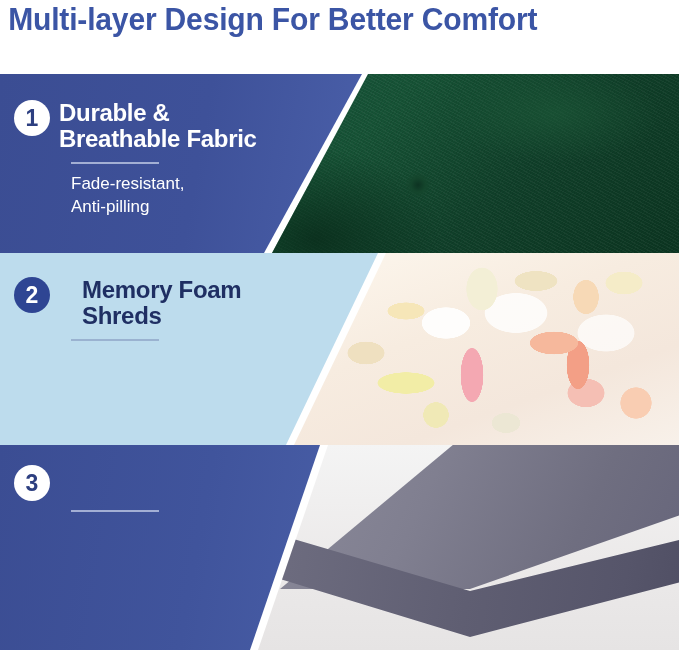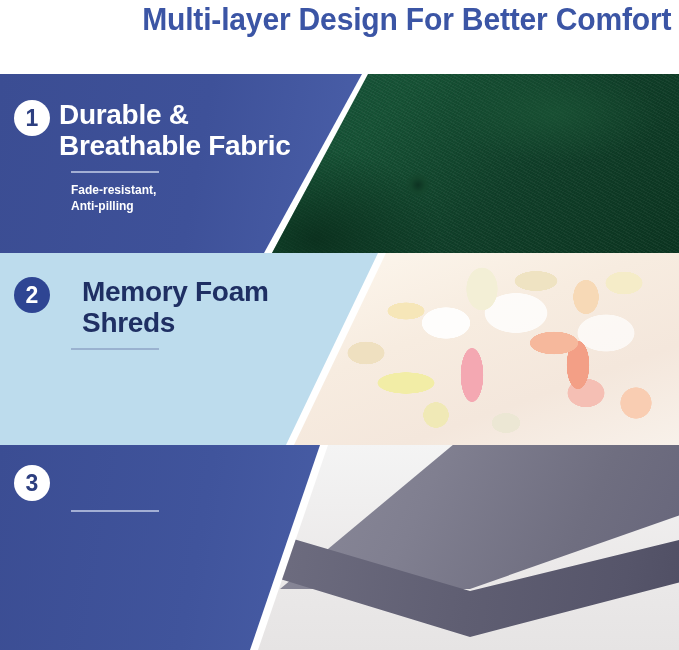--- a/index.html
+++ b/index.html
@@ -8,21 +8,21 @@
     font-family:"Liberation Sans", sans-serif;
     background:#ffffff;
     overflow:hidden;
     position:relative;
   }
 
   
   #title-bar{
     position:absolute; left:0; top:0; width:679px; height:74px;
     background:#ffffff;
-    display:flex; align-items:flex-start; justify-content:flex-end;
+    display:flex; align-items:flex-start; justify-content:flex-start;
   }
   #page-title{
     font-size:31px;
     font-weight:bold;
     color:#3b55a5;
     letter-spacing:-0.2px;
     white-space:nowrap;
     padding-top:2px;
     transform:scaleX(0.97);
     transform-origin:center top;
@@ -130,27 +130,27 @@
   .head-row{ display:flex; align-items:flex-start; }
   .badge{
     flex:0 0 auto;
     width:36px; height:36px; border-radius:50%;
     display:flex; align-items:center; justify-content:center;
     font-size:23px; font-weight:bold; line-height:1;
   }
   .badge-light{ background:#ffffff; color:#2d3f80; }
   .badge-dark { background:#2e4593; color:#ffffff; }
   .headline{
-    font-size:28px; font-weight:bold; line-height:1.1;
+    font-size:24px; font-weight:bold; line-height:1.1;
     margin-left:9px; white-space:pre-line;
     letter-spacing:-0.3px;
   }
   .divider{ height:2px; width:88px; margin:9px 0 9px 57px; opacity:.75; }
   .sub{
-    font-size:12px; font-weight:bold; line-height:1.35;
+    font-size:17px; font-weight:normal; line-height:1.35;
     margin-left:57px; white-space:pre-line;
   }
 
   
   #panel-1 .headline, #panel-1 .sub { color:#ffffff; }
   #panel-1 .divider { background:#c5cfe8; }
   #panel-2 .headline, #panel-2 .sub { color:#1f2f63;margin-left:32px; }
   #panel-2 .divider { background:#8fa4c6; }
   #panel-3 .headline, #panel-3 .sub { color:#ffffff; }
   #panel-3 .divider { background:#c5cfe8; }

